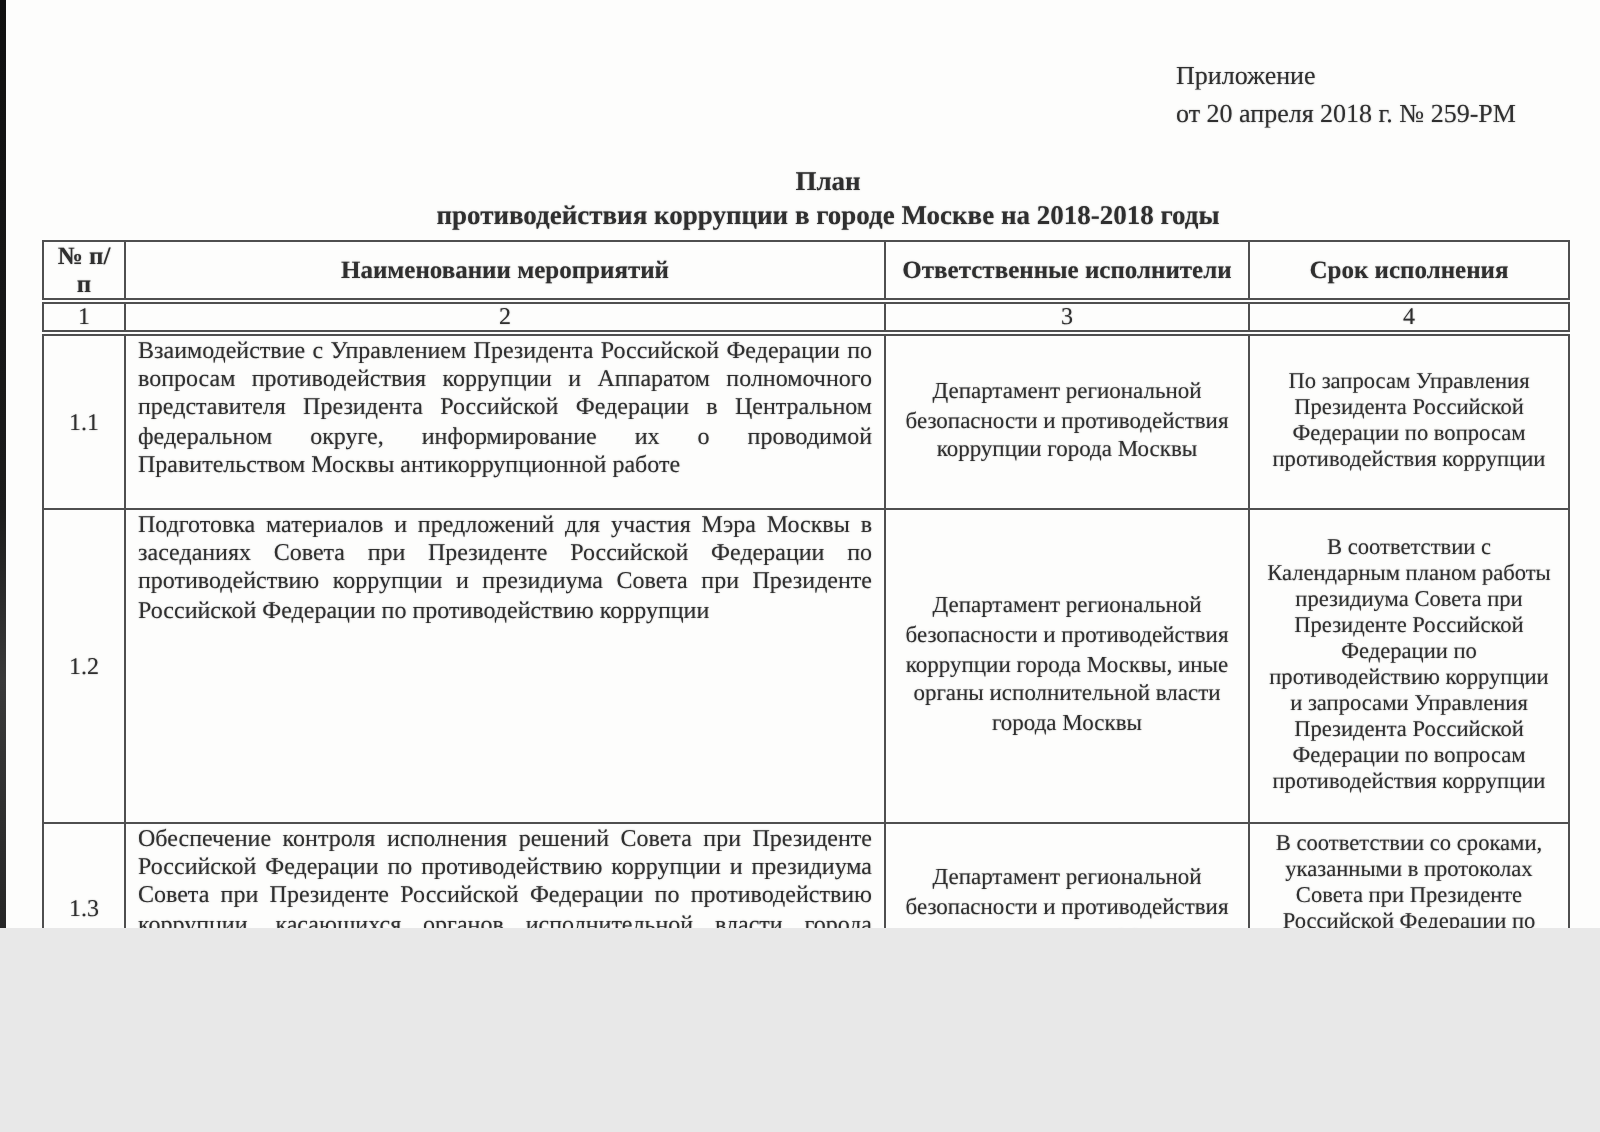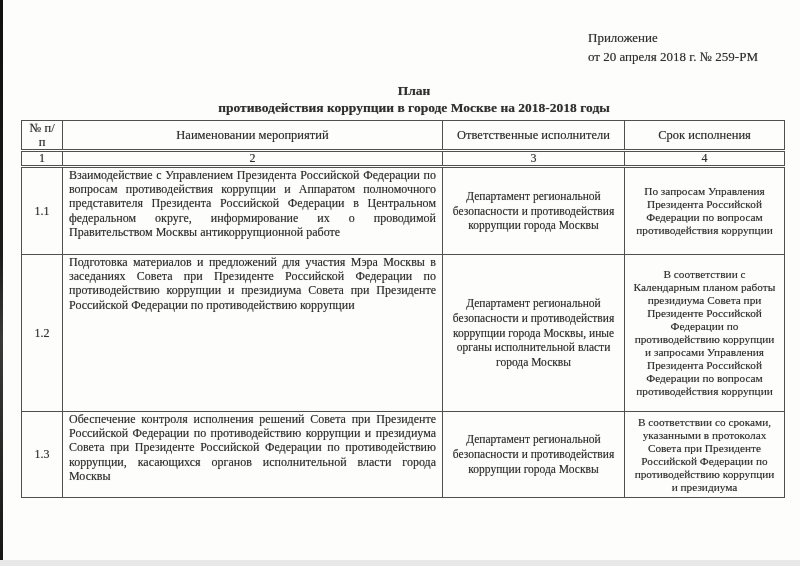--- a/index.html
+++ b/index.html
@@ -5,21 +5,21 @@
   :root{
     --paper:#fdfdfc;
     --ink:#2f2f2f;
     --border:#4f4f4f;
     --scan_edge:#141414;
   }
   *{box-sizing:border-box;}
   html,body{margin:0;padding:0;background:#e8e8e8;}
   .page{
     position:relative;
-    width:800px;height:560px;
+    width:800px;height:464px;
     background:var(--paper);
     overflow:hidden;
     font-family:"Liberation Serif","DejaVu Serif",serif;
     color:var(--ink);
     text-shadow:0 0 0.7px rgba(45,45,45,0.5);
   }
   
   .scan-edge{
     position:absolute;left:0;top:0;width:3px;height:566px;
     background:linear-gradient(180deg,#101010 0%,#1c1c1c 45%,#3a3a3a 60%,#161616 100%);
@@ -43,21 +43,21 @@
     padding:0 6px;
     overflow:hidden;
   }
   col.c1{width:41px;}
   col.c2{width:380px;}
   col.c3{width:182px;}
   col.c4{width:160px;}
 
   tr.row-header{height:30px;}
   tr.row-header td{
-    font-weight:normal;font-size:12.5px;line-height:14px;
+    font-weight:bold;font-size:12.5px;line-height:14px;
     text-align:center;vertical-align:middle;
   }
   tr.row-nums{height:15px;}
   tr.row-nums td{
     font-size:12px;text-align:center;vertical-align:middle;line-height:13px;
     border-top:3px double var(--border);
     border-bottom:3px double var(--border);
   }
   tr.row-section{height:18px;}
   tr.row-section td{

